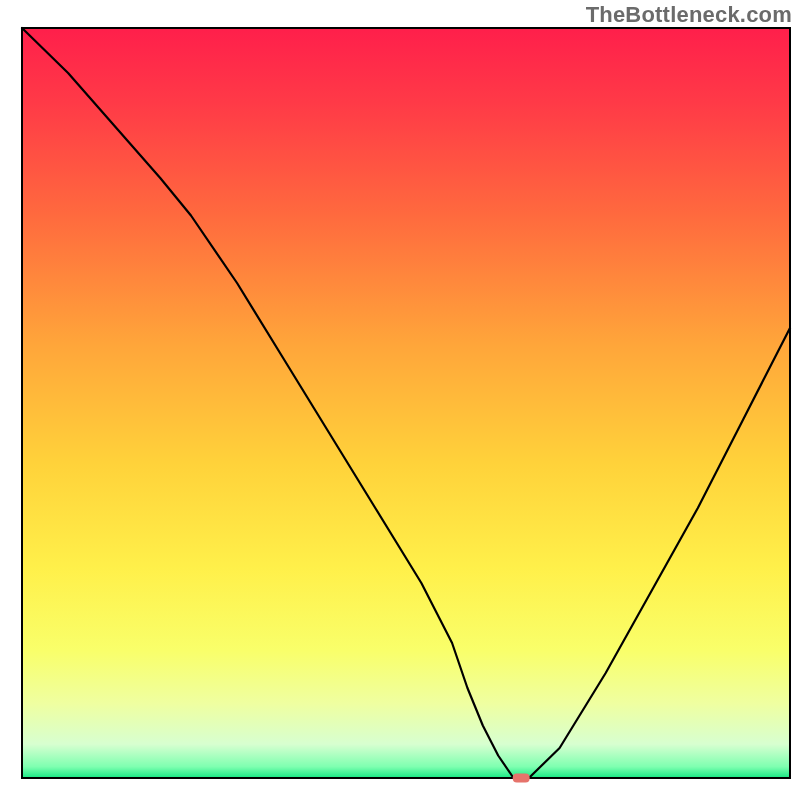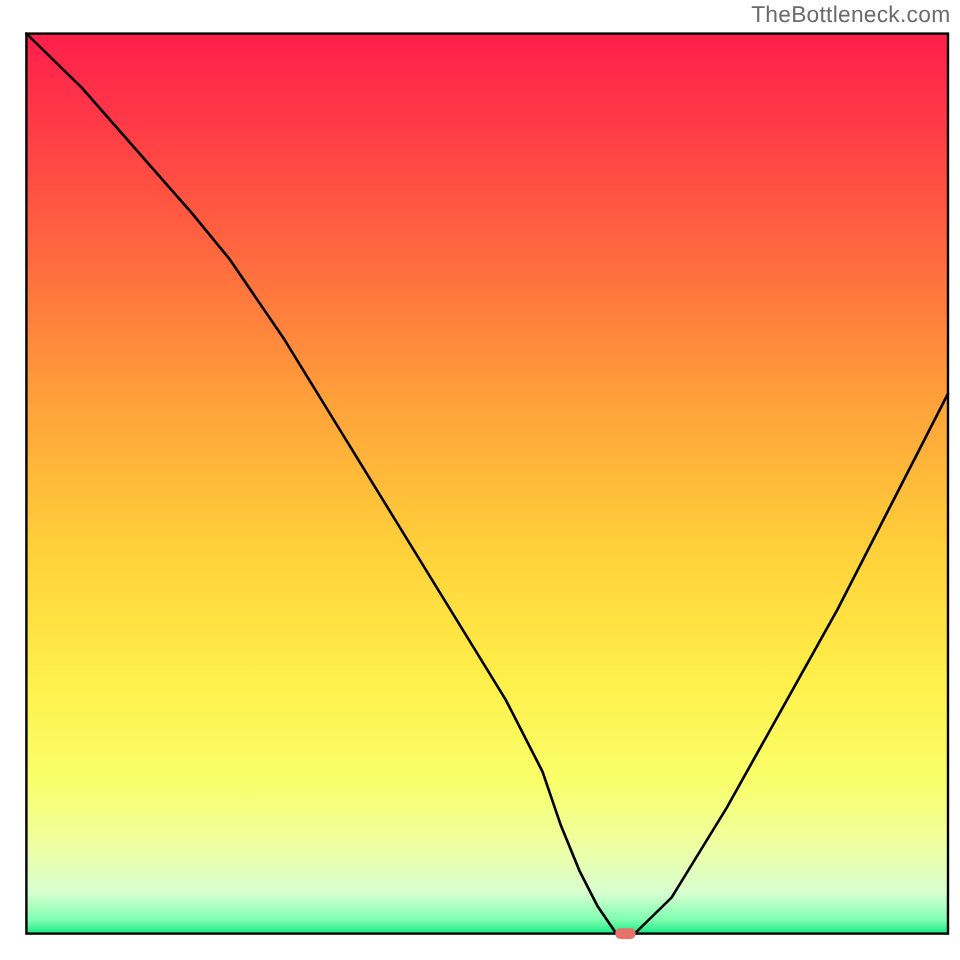--- a/index.html
+++ b/index.html
@@ -13,22 +13,22 @@
   .chart-wrap {
     position: relative;
     width: 800px;
     height: 800px;
   }
   .watermark {
     position: absolute;
     top: 2px;
     right: 8px;
     font-family: Arial, Helvetica, sans-serif;
-    font-size: 19px;
-    font-weight: 400;
+    font-size: 22px;
+    font-weight: 700;
     color: #6b6b6b;
     letter-spacing: 0.2px;
     z-index: 10;
     margin-left: 43px;
   }
   svg.plot {
     position: absolute;
     left: 0;
     top: 0;
     width: 800px;

